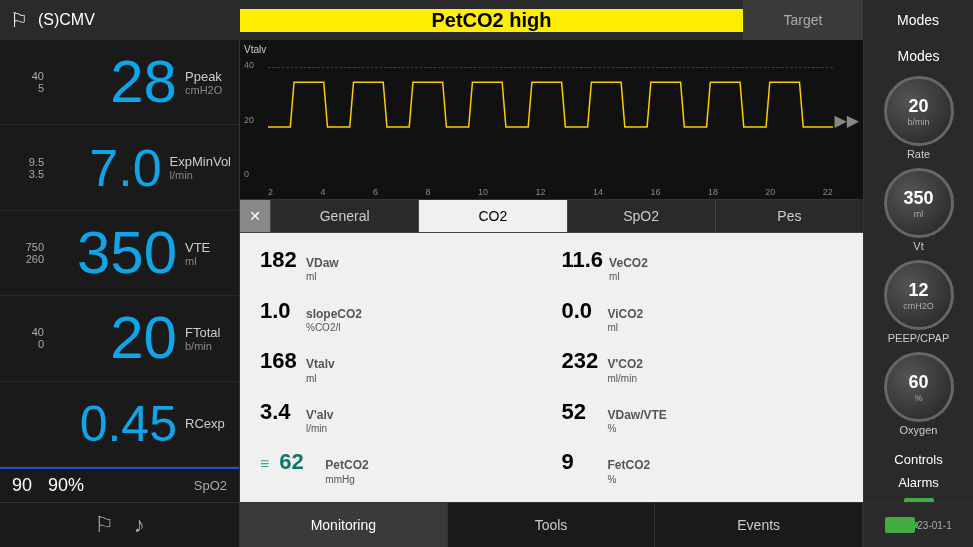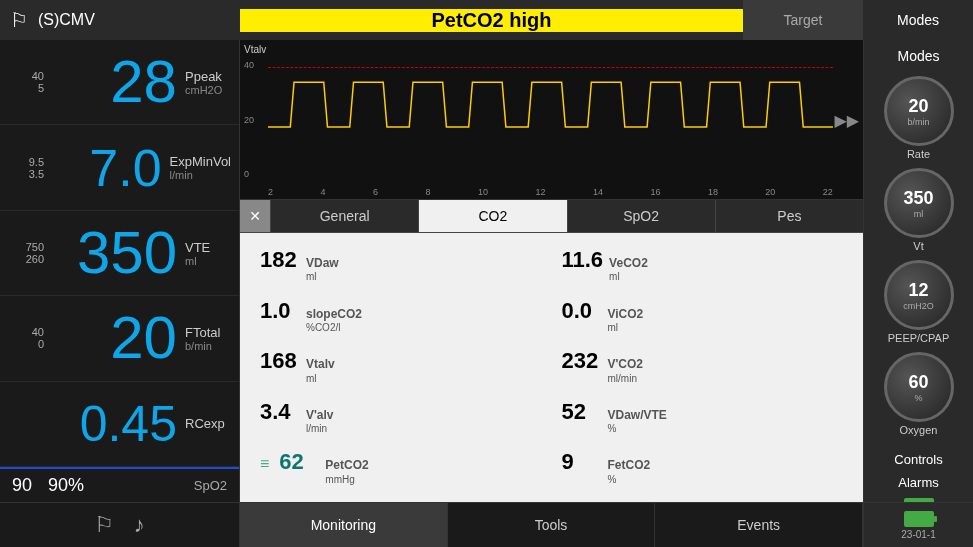--- a/index.html
+++ b/index.html
@@ -680,18 +680,18 @@
   <div class="nav-icon-area">
     <span class="nav-icon">⚐</span>
     <span class="nav-icon">♪</span>
   </div>
   <div class="nav-tabs" id="nav-tabs">
       <div class="nav-tab active">Monitoring</div>
       <div class="nav-tab">Tools</div>
       <div class="nav-tab">Events</div>
     </div>
   <div class="nav-right">
-    <div style="display:flex;flex-direction:column;align-items:center;gap:2px;">
+    <div style="display:flex;flex-direction:row;align-items:center;gap:2px;">
       <div class="battery-icon"></div>
       <span class="timestamp">23-01-1</span>
     </div>
   </div>
 </div>
 
 </body></html>

